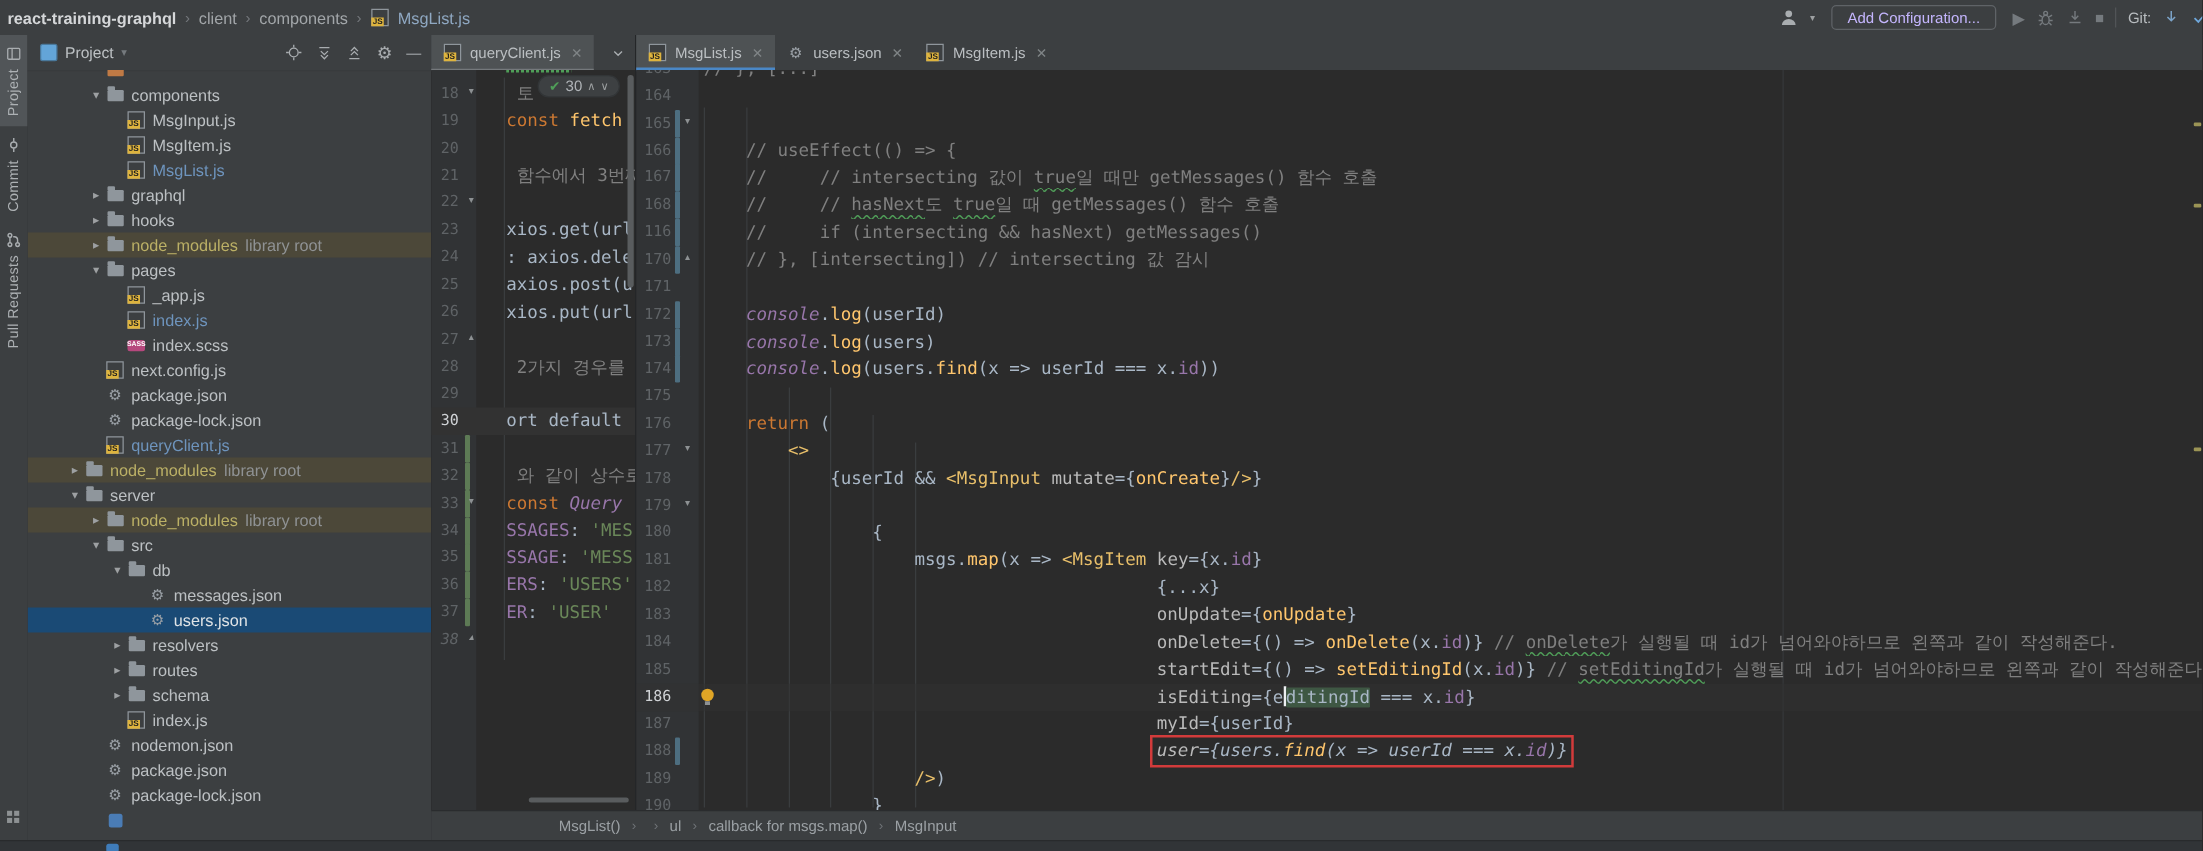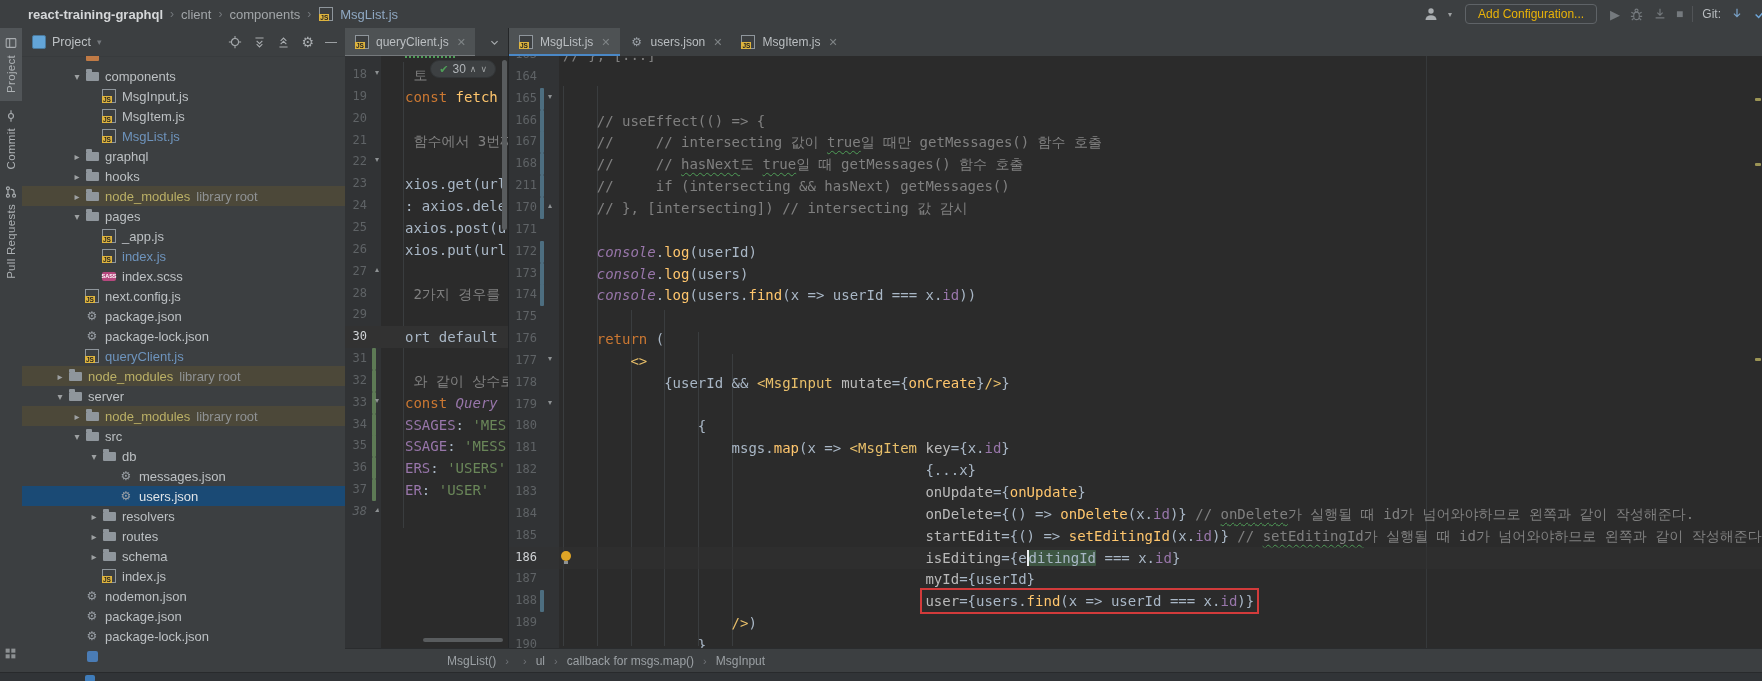--- a/index.html
+++ b/index.html
@@ -1,27 +1,27 @@
 <!DOCTYPE html>
 <html><head>
 <meta charset="utf-8">
 <style>
   html,body{margin:0;padding:0;background:#1e1e1e;}
   #app{position:relative;width:1762px;height:681px;background:#3c3f41;overflow:hidden;
        font-family:"Liberation Sans",sans-serif;color:#bcc0c3;font-size:12px;-webkit-font-smoothing:antialiased;}
   
   #header{position:absolute;left:0;top:0;width:1762px;height:28px;background:#3c3f41;border-bottom:1px solid #333638;display:flex;align-items:center;}
-  #hdr-crumbs{display:flex;align-items:center;margin-left:28px;gap:6px;white-space:nowrap;}
+  #hdr-crumbs{display:flex;align-items:center;margin-left:6px;gap:6px;white-space:nowrap;}
   #hdr-crumbs .proj{font-weight:bold;color:#d5d7d9;font-size:13px;}
   #hdr-crumbs .crumb{color:#a2a6a9;font-size:13px;}
   #hdr-crumbs .file{color:#8fa8c2;font-size:13px;}
   .csep{color:#73777b;font-size:12px;padding:0 1px;}
   #hdr-right{position:absolute;right:0;top:0;height:28px;display:flex;align-items:center;gap:9px;padding-right:2px;}
   .hbtn{display:inline-flex;align-items:center;justify-content:center;cursor:default;}
-  #add-config{height:20px;border:1px solid #5f6367;border-radius:4px;background:transparent;color:#eab308;
+  #add-config{height:20px;border:1px solid #5f6367;border-radius:4px;background:transparent;color:#c4b5fd;
               font-family:"Liberation Sans",sans-serif;font-size:12px;padding:0 12px;margin:0 4px;}
   .glyph{color:#757a7e;font-size:12px;}
   .vsep{width:1px;height:16px;background:#515457;}
   #git-label{color:#b9bdc0;}
   
   #stripe{position:absolute;left:0;top:28px;width:22px;height:644px;background:#3c3f41;border-right:1px solid #2f3234;}
   .stripe-item{display:flex;flex-direction:column;align-items:center;gap:5px;padding:8px 0;width:22px;}
   .stripe-item.active{background:#515558;}
   .vtab{writing-mode:vertical-rl;transform:rotate(180deg);font-size:11.5px;color:#adb1b4;letter-spacing:.3px;}
   #stripe-bottom{position:absolute;bottom:12px;left:4px;}
@@ -634,21 +634,21 @@
           <span class="ln" style="width: 28px;">167</span>
           <span class="bar mod" style="left: 31px;"></span>
           <span class="ct" style="left: 54px;"><span class="tok t">    </span><span class="tok c">//     // intersecting 값이 </span><span class="tok c typo">true</span><span class="tok c">일 때만 getMessages() 함수 호출</span></span>
         </div>
         <div class="cl" style="top: 97.25px;">
           <span class="ln" style="width: 28px;">168</span>
           <span class="bar mod" style="left: 31px;"></span>
           <span class="ct" style="left: 54px;"><span class="tok t">    </span><span class="tok c">//     // </span><span class="tok c typo">hasNext</span><span class="tok c">도 </span><span class="tok c typo">true</span><span class="tok c">일 때 getMessages() 함수 호출</span></span>
         </div>
         <div class="cl" style="top: 119.1px;">
-          <span class="ln" style="width: 28px;">211</span>
+          <span class="ln" style="width: 28px;">116</span>
           <span class="bar mod" style="left: 31px;"></span>
           <span class="ct" style="left: 54px;"><span class="tok t">    </span><span class="tok c">//     if (intersecting &amp;&amp; hasNext) getMessages()</span></span>
         </div>
         <div class="cl" style="top: 140.95px;">
           <span class="ln" style="width: 28px;">170</span>
           <span class="bar mod" style="left: 31px;"></span>
           <span class="fold" style="left: 39px;">▴</span>
           <span class="ct" style="left: 54px;"><span class="tok t">    </span><span class="tok c">// }, [intersecting]) // intersecting 값 감시</span></span>
         </div>
         <div class="cl" style="top: 162.8px;">
@@ -720,21 +720,21 @@
           <span class="bulb" style="left: 52px;"></span>
           <span class="ct" style="left: 54px;"><span class="tok t">                                           </span><span class="tok attr">isEditing</span><span class="tok t">={e</span><span class="tok caret"></span><span class="tok sel">ditingId</span><span class="tok t"> === x.</span><span class="tok p">id</span><span class="tok t">}</span></span>
         </div>
         <div class="cl" style="top: 512.4px;">
           <span class="ln" style="width: 28px;">187</span>
           <span class="ct" style="left: 54px;"><span class="tok t">                                           </span><span class="tok attr">myId</span><span class="tok t">={userId}</span></span>
         </div>
         <div class="cl" style="top: 534.25px;">
           <span class="ln" style="width: 28px;">188</span>
           <span class="bar mod" style="left: 31px;"></span>
-          <span class="ct" style="left: 54px;"><span class="tok t">                                           </span><span class="redbox"><span class="tok attr">user</span><span class="tok t">={users.</span><span class="tok f">find</span><span class="tok t">(x =&gt; userId === x.</span><span class="tok p">id</span><span class="tok t">)}</span></span></span>
+          <span class="ct" style="left: 54px; font-style: italic;"><span class="tok t">                                           </span><span class="redbox"><span class="tok attr">user</span><span class="tok t">={users.</span><span class="tok f">find</span><span class="tok t">(x =&gt; userId === x.</span><span class="tok p">id</span><span class="tok t">)}</span></span></span>
         </div>
         <div class="cl" style="top: 556.1px;">
           <span class="ln" style="width: 28px;">189</span>
           <span class="ct" style="left: 54px;"><span class="tok t">                    </span><span class="tok tag">/&gt;</span><span class="tok t">)</span></span>
         </div>
         <div class="cl" style="top: 577.95px;">
           <span class="ln" style="width: 28px;">190</span>
           <span class="ct" style="left: 54px;"><span class="tok t">                </span><span class="tok t">}</span></span>
         </div>
       </div>

